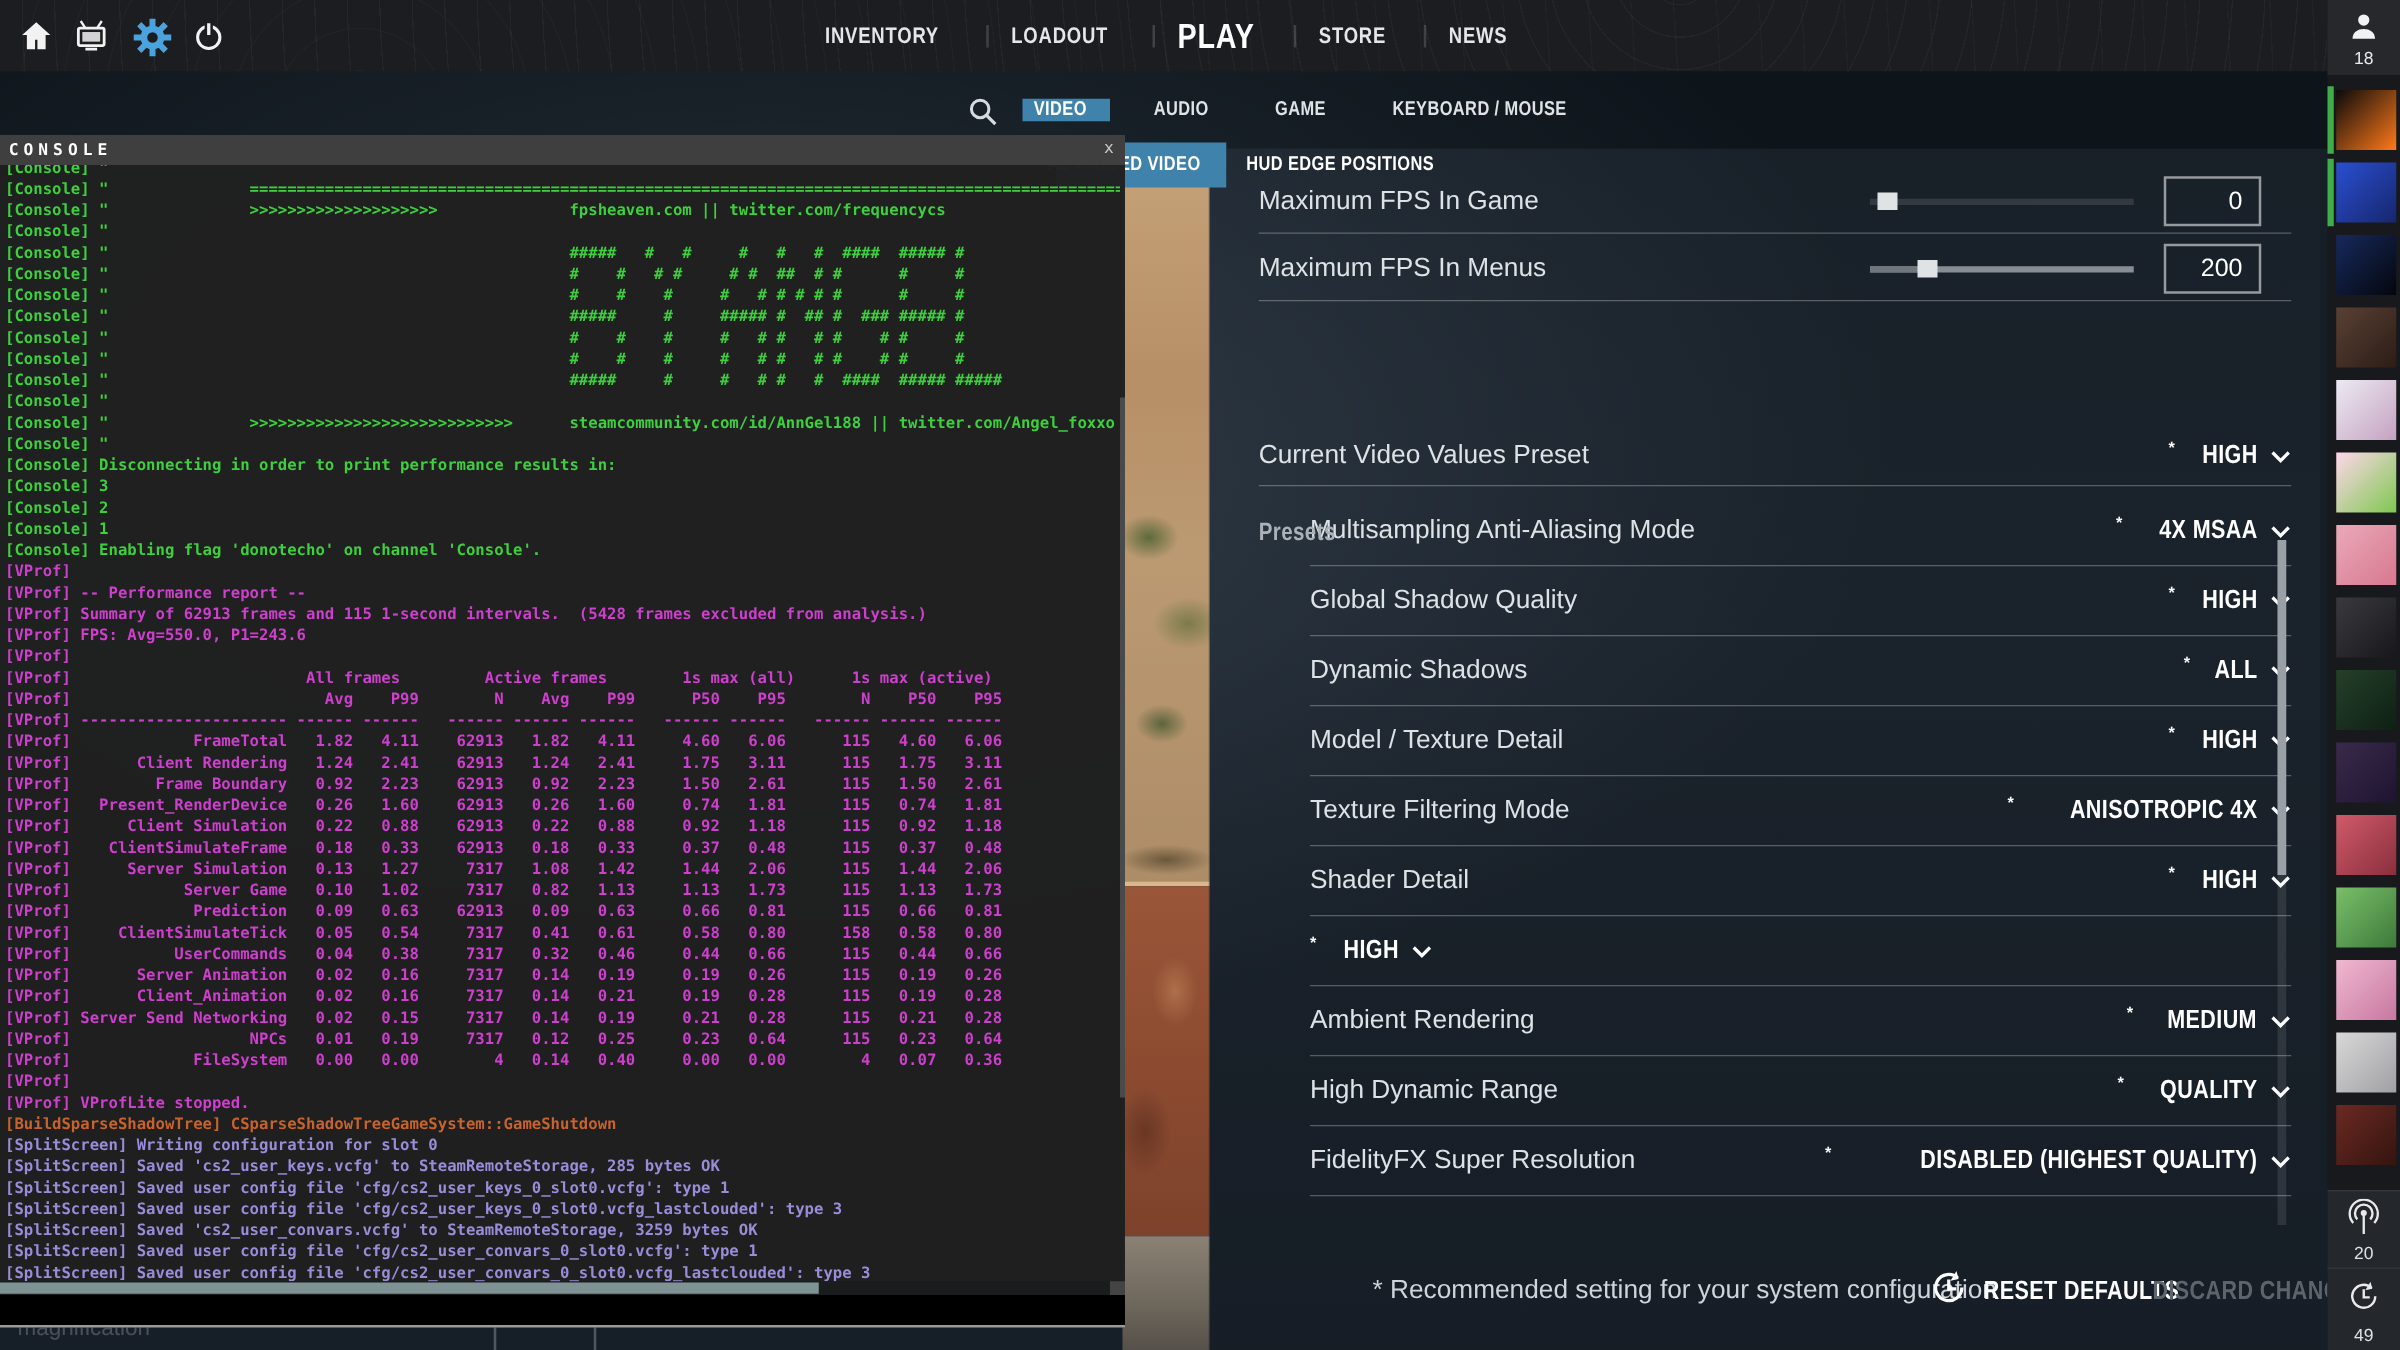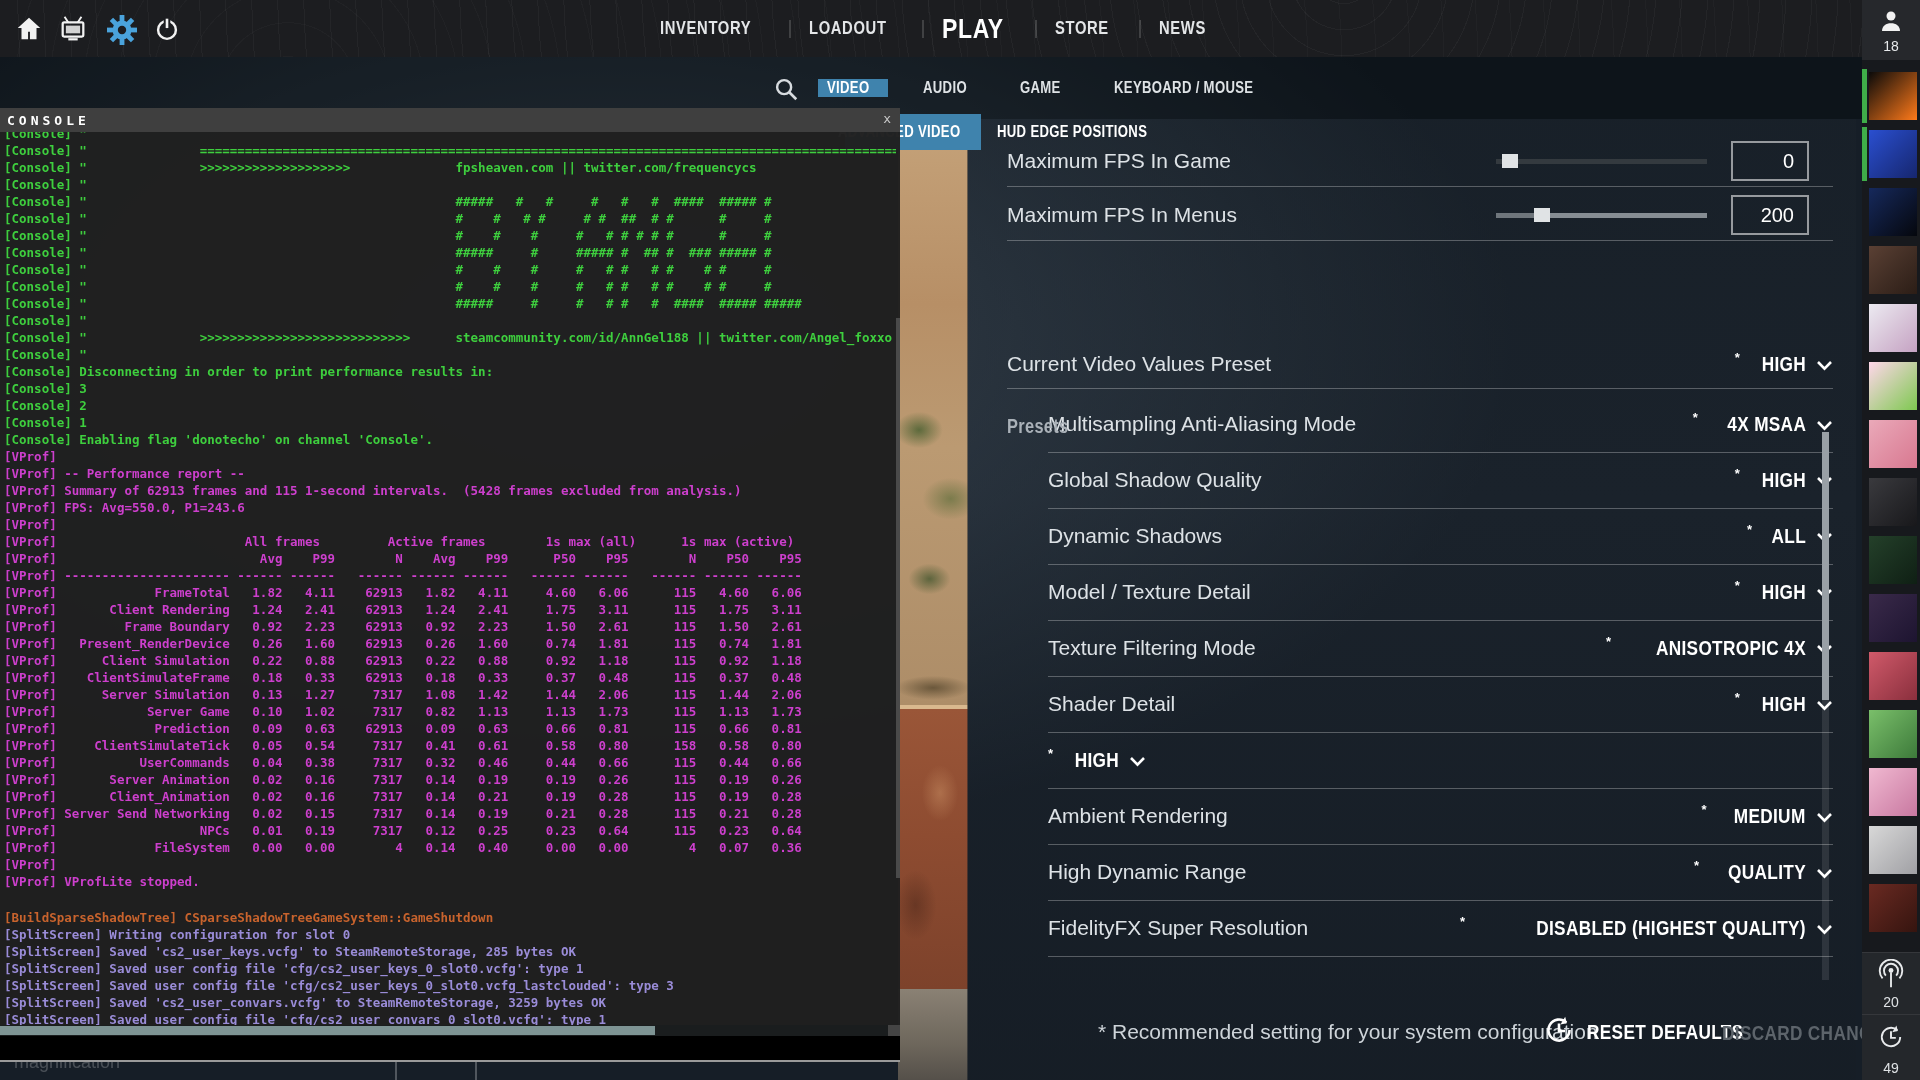--- a/index.html
+++ b/index.html
@@ -80,21 +80,21 @@
   #console-title{position:absolute;left:0;top:0;width:100%;height:24px;background:#3f3f3f;
      display:flex;align-items:center;}
   #console-title-text{color:#fff;font-family:"DejaVu Sans Mono",monospace;font-weight:700;
      font-size:13px;letter-spacing:4px;margin-left:7px;}
   #console-close{position:absolute;right:9px;top:3px;color:#c9c9c9;font-size:13px;
      font-family:"DejaVu Sans Mono",monospace;cursor:pointer;}
   #console-lines{position:absolute;left:4px;top:24px;right:4px;bottom:24px;overflow:hidden;}
   .cline{white-space:pre;font-family:"DejaVu Sans Mono",monospace;font-weight:700;
      font-size:12.5px;line-height:17px;height:17px;}
   .cline:first-child{margin-top:-7px;}
-  .g{color:#3ecf3e;} .m{color:#cd3fcd;} .o{color:#c8632d;margin-top:19px;} .p{color:#9a8cd8;}
+  .g{color:#3ecf3e;} .m{color:#cd3fcd;} .o{color:#c8632d;} .p{color:#9a8cd8;}
   #console-vscroll{position:absolute;right:0;top:210px;width:4px;height:560px;background:#4a4a4a;}
   #console-hscroll{position:absolute;left:0;bottom:24px;width:100%;height:11px;background:#1a1d1e;}
   #console-hthumb{position:absolute;left:0;top:1px;width:655px;height:9px;background:#7e9494;}
   #console-hcorner{position:absolute;right:0;top:0;width:12px;height:11px;background:#444;}
   #console-input{position:absolute;left:0;bottom:0;width:100%;height:24px;background:#000;cursor:text;}
 
   
   #hidden-hint{left:0;top:1048px;width:900px;height:32px;z-index:2;color:rgba(255,255,255,.22);font-size:18px;}
   #hidden-box{position:absolute;left:395px;top:8px;width:78px;height:24px;border:2px solid rgba(255,255,255,.25);}
   #hidden-dash{position:absolute;left:352px;top:0px;color:rgba(255,255,255,.3);}

